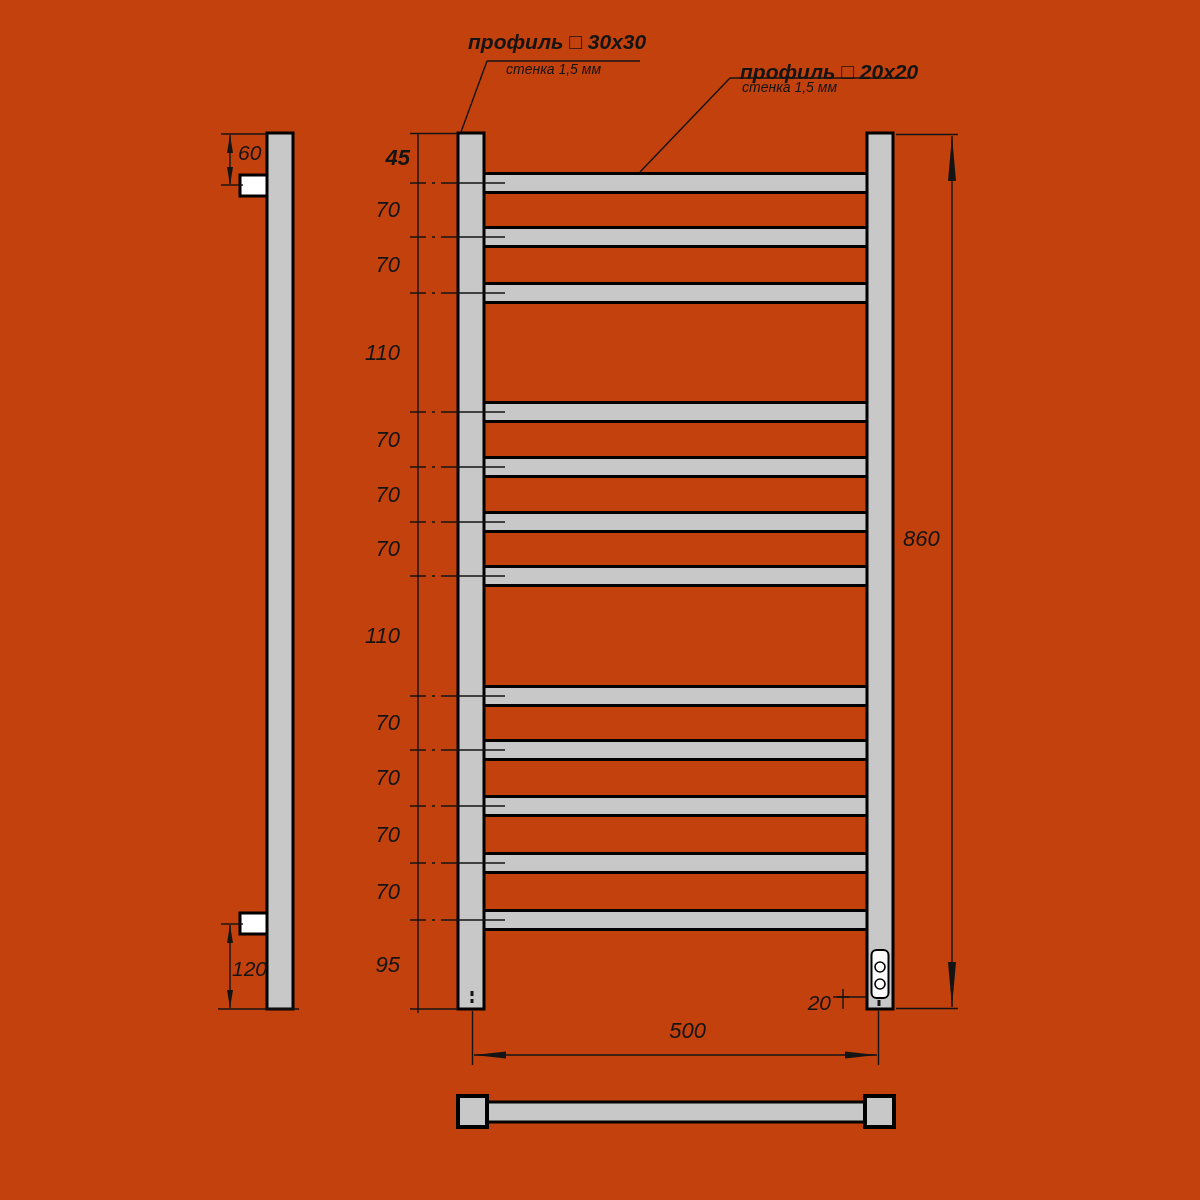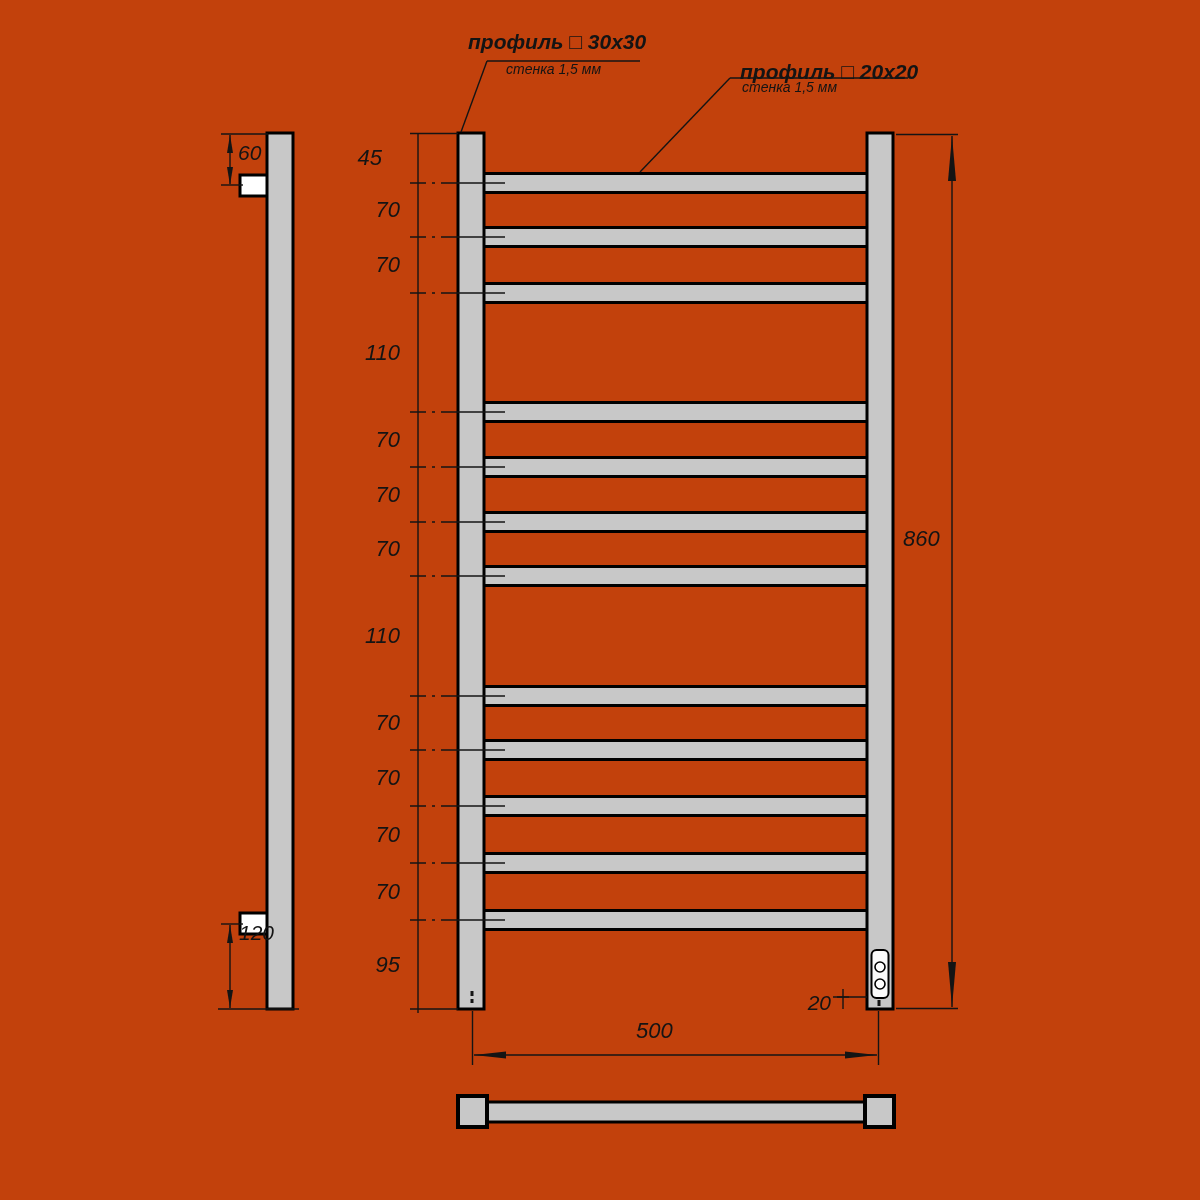--- a/index.html
+++ b/index.html
@@ -140,27 +140,27 @@
     </g>
   </g>
 </svg>
 
 <div class="txt ann1" style="left:468px;top:30px;">профиль □ 30x30</div>
 <div class="txt ann2" style="left:506px;top:62px;">стенка 1,5 мм</div>
 <div class="txt ann1" style="left:740px;top:52px;margin-top:8px;">профиль □ 20x20</div>
 <div class="txt ann2" style="left:742px;top:80px;">стенка 1,5 мм</div>
 
 <div class="txt dim-sm" style="left:238px;top:141px;">60</div>
-<div class="txt dim-sm" style="left:232px;top:921px;padding-left:7px;">120</div>
+<div class="txt dim-sm" style="left:232px;top:957px;">120</div>
 <div class="txt dim" style="left:903px;top:527px;">860</div>
-<div class="txt dim" style="left:636px;top:1019px;width:70px;text-align:left;">500</div>
+<div class="txt dim" style="left:636px;top:1019px;width:70px;text-align:right;">500</div>
 <div class="txt dim-sm" style="left:795px;top:991px;width:36px;text-align:right;">20</div>
 
 <div id="chain-labels">
-      <div class="chain-label" style="left: 312px; top: 145px;">45</div>
+      <div class="chain-label" style="left: 340px; top: 145px; font-weight: bold;">45</div>
       <div class="chain-label" style="left: 330px; top: 197px;">70</div>
       <div class="chain-label" style="left: 330px; top: 252px;">70</div>
       <div class="chain-label" style="left: 330px; top: 339.5px;">110</div>
       <div class="chain-label" style="left: 330px; top: 426.5px;">70</div>
       <div class="chain-label" style="left: 330px; top: 481.5px;">70</div>
       <div class="chain-label" style="left: 330px; top: 536px;">70</div>
       <div class="chain-label" style="left: 330px; top: 623px;">110</div>
       <div class="chain-label" style="left: 330px; top: 710px;">70</div>
       <div class="chain-label" style="left: 330px; top: 765px;">70</div>
       <div class="chain-label" style="left: 330px; top: 821.5px;">70</div>

